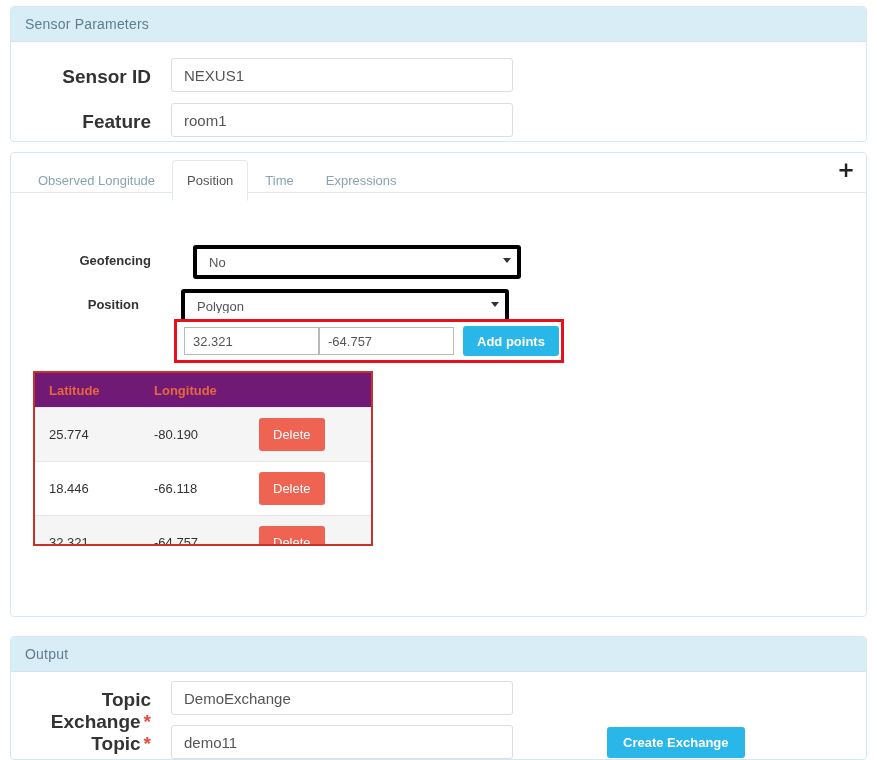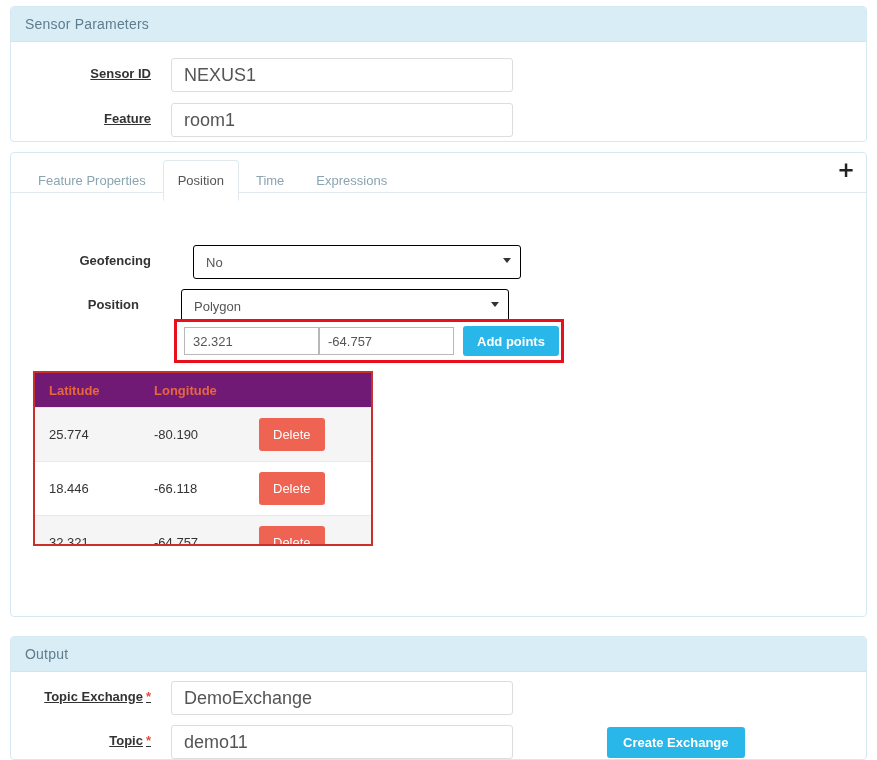--- a/index.html
+++ b/index.html
@@ -41,35 +41,34 @@
     height: 40px;
     margin-bottom: 4px;
   }
   .form-label {
     position: absolute;
     left: 0;
     top: 8px;
     width: 140px;
     text-align: right;
     font-weight: bold;
-    font-size: 13px;
+    font-size: 19px;
     color: #333333;
-    text-decoration: underline;
   }
   .req { color: #e74c3c; font-weight: bold; margin-left: 3px; }
 
   .txt-input {
     position: absolute;
     left: 160px;
     top: 0;
     width: 342px;
     height: 34px;
     padding: 6px 12px;
     font-family: "Liberation Sans", sans-serif;
-    font-size: 18px;
+    font-size: 15px;
     color: #555555;
     background: #ffffff;
     border: 1px solid #dddddd;
     border-radius: 3px;
     outline: none;
   }
   .txt-input::placeholder { color: #b4b4b4; }
 
   
   .tab-panel {
@@ -133,21 +132,21 @@
     height: 34px;
   }
   .sel {
     width: 100%;
     height: 34px;
     padding: 6px 26px 6px 12px;
     font-family: "Liberation Sans", sans-serif;
     font-size: 13px;
     color: #555555;
     background: #ffffff;
-    border: 1px solid #000000;
+    border: 4px solid #000000;
     border-radius: 3px;
     appearance: none;
     -webkit-appearance: none;
     outline: none;
   }
   .sel-arrow {
     position: absolute;
     right: 10px;
     top: 13px;
     width: 0; height: 0;
@@ -292,21 +291,21 @@
         <input class="txt-input" type="text" value="room1" style="">
       </div>
 
     </div>
   </div>
 
   <div class="tab-panel">
 
     <div class="tabs-bar">
       <div class="tab">
-        <span>Feature Properties</span>
+        <span>Observed Longitude</span>
       </div><div class="tab active">
         <span>Position</span>
       </div><div class="tab">
         <span>Time</span>
       </div><div class="tab">
         <span>Expressions</span>
       </div>
       <div class="tab-add">+</div>
     </div>
 

